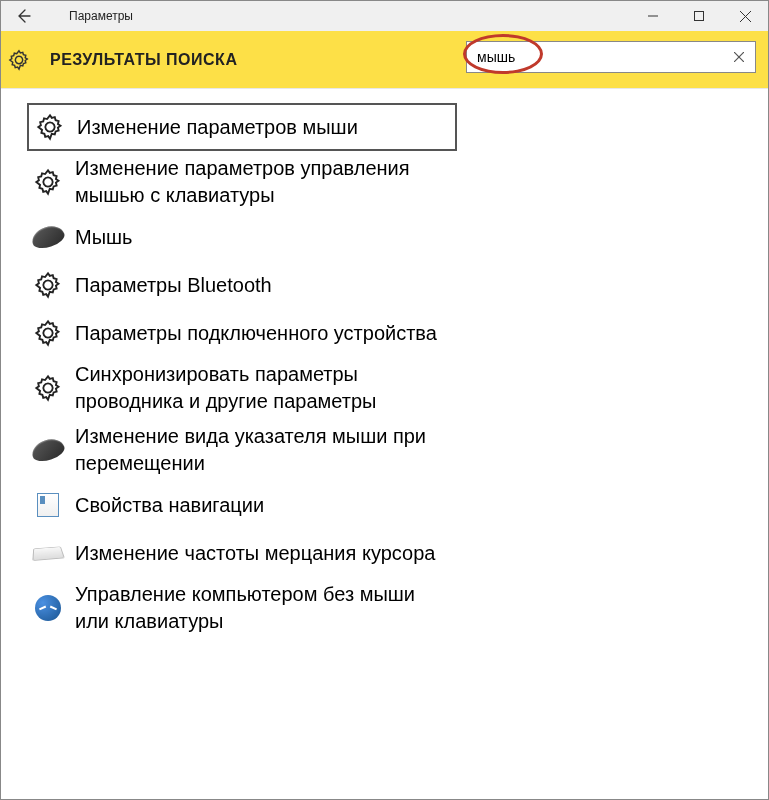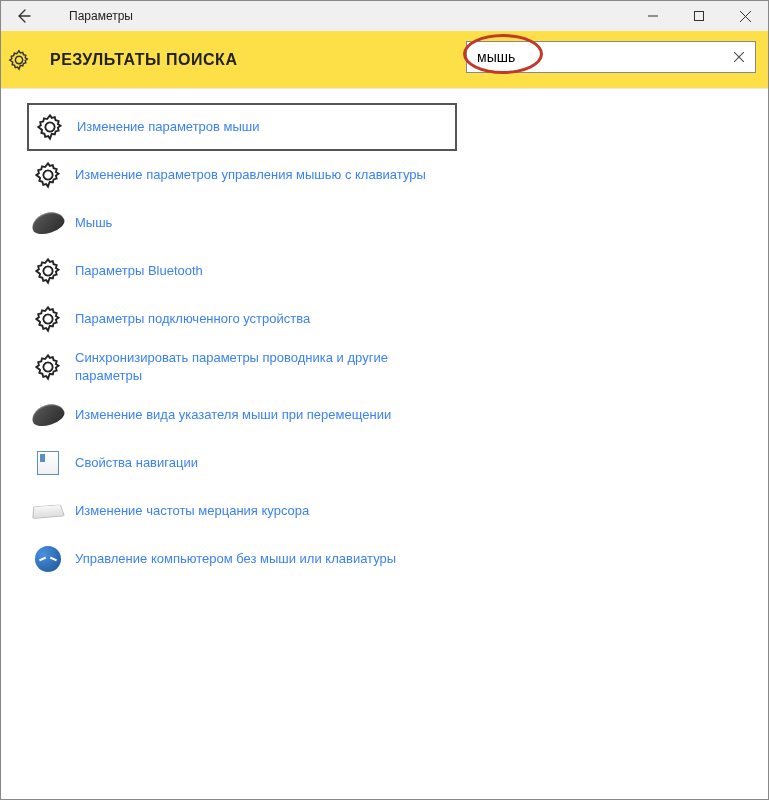--- a/index.html
+++ b/index.html
@@ -125,22 +125,22 @@
   .result-icon {
     width: 30px;
     height: 30px;
     flex-shrink: 0;
     margin-right: 12px;
     display: flex;
     align-items: center;
     justify-content: center;
   }
   .result-label {
-    font-size: 13px;
-    color: #3b82f6;
+    font-size: 20px;
+    color: #000000;
     line-height: 1.35;
     max-width: 370px;
   }
   svg { display: block; }
   .mouse-icon {
     width: 30px; height: 20px;
     background: linear-gradient(145deg, #5a5a5a, #2a2a2a);
     border-radius: 50% 50% 50% 50% / 60% 60% 40% 40%;
     transform: rotate(-18deg) scaleX(1.1);
     box-shadow: inset 0 1px 1px rgba(255,255,255,0.3);

